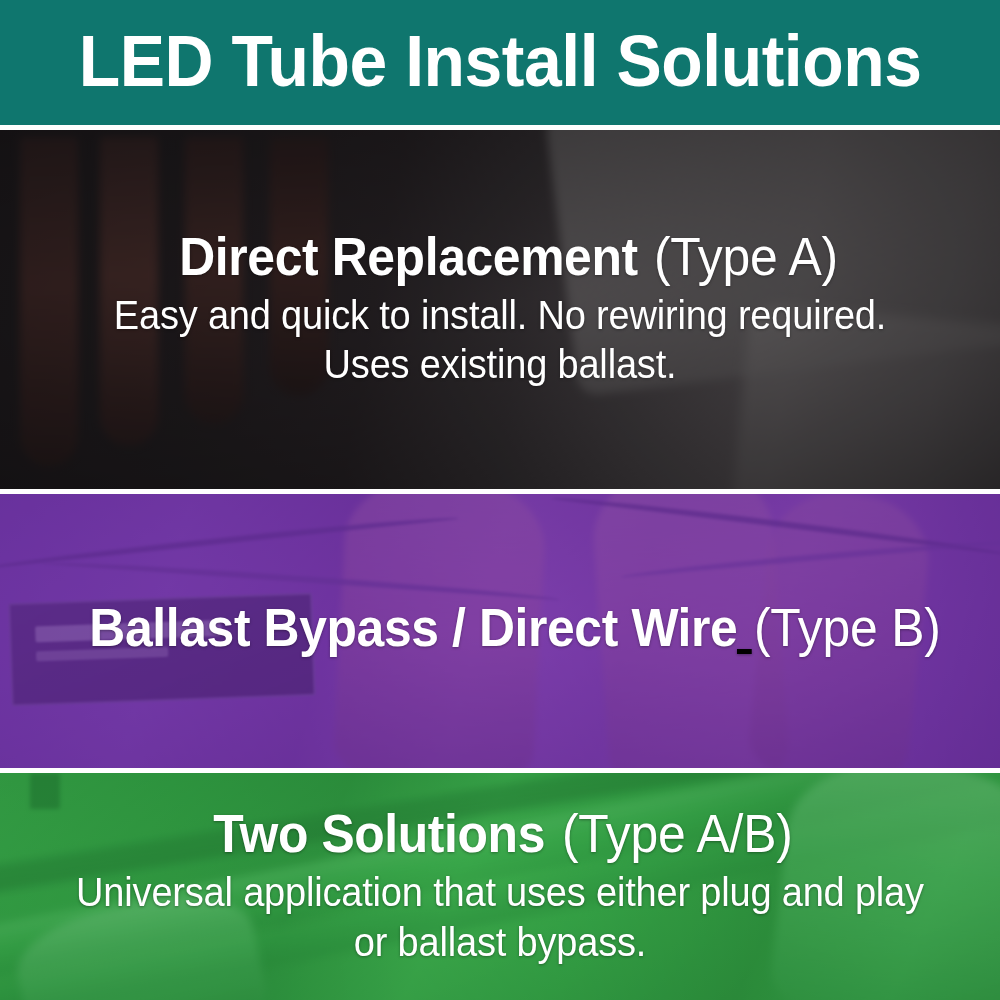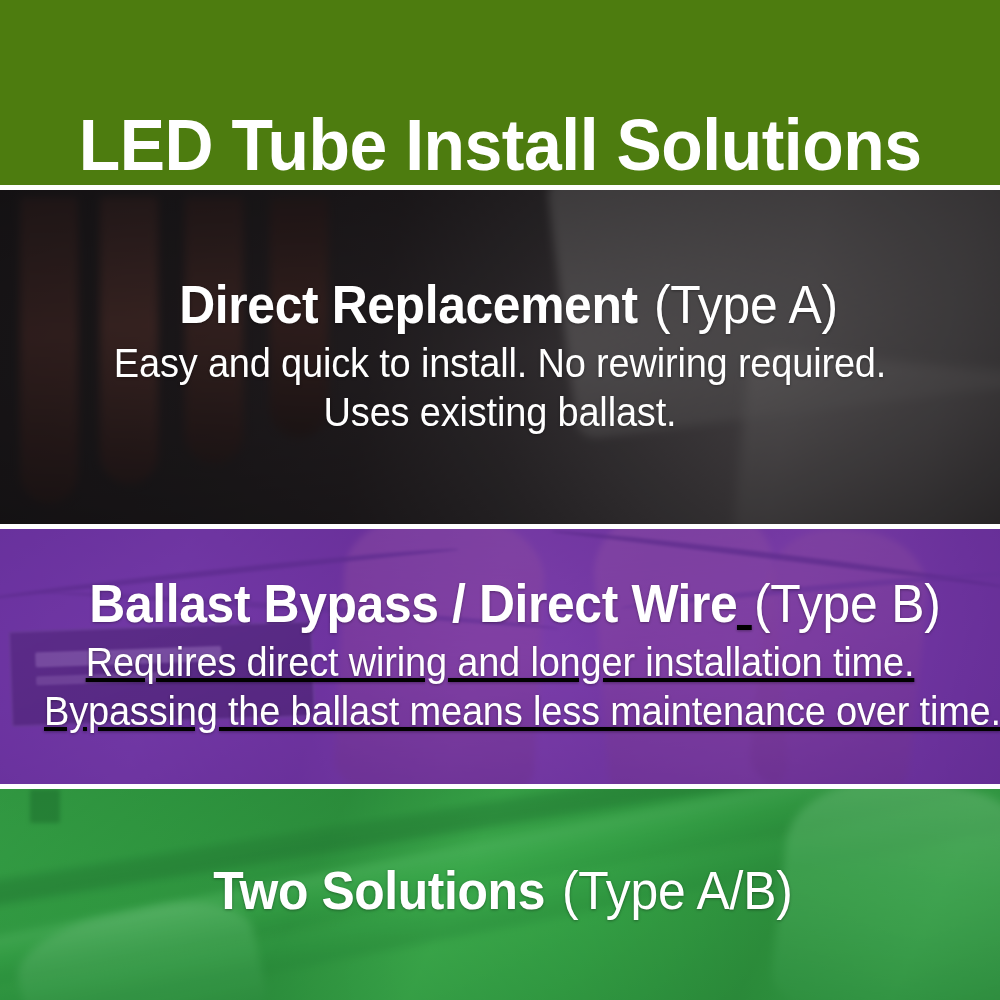--- a/index.html
+++ b/index.html
@@ -19,24 +19,24 @@
     height: 1000px;
     overflow: hidden;
     background: #ffffff;
     display: flex;
     flex-direction: column;
   }
 
   
   .header-bar {
     position: relative;
-    height: 185px;
-    background: #4d7c0f;
+    height: 125px;
+    background: #0f766e;
     display: flex;
-    align-items: flex-end;
+    align-items: center;
     justify-content: center;
     overflow: hidden;
     flex: 0 0 auto;
   }
   .header-title {
     color: #ffffff;
     font-family: "Liberation Sans", sans-serif;
     font-weight: bold;
     font-size: 73px;
     line-height: 1;
@@ -369,39 +369,39 @@
       </div>
       <div class="pb-wire pb-w1"></div>
       <div class="pb-wire pb-w2"></div>
       <div class="pb-wire pb-w3"></div>
       <div class="pb-wire pb-w4"></div>
       <div class="pb-vignette"></div>
     </div>
     <div class="panel-tint pb-tint"></div>
     <div class="panel-content">
       <h2 class="panel-heading"><span class="heading-main">Ballast Bypass / Direct Wire</span> <span class="heading-type">(Type B)</span></h2>
-      <p class="panel-body">
-        <span class="body-line">Requires direct wiring and longer installation time.</span>
-        <span class="body-line">Bypassing the ballast means less maintenance over time.</span>
-      </p>
     </div>
   </section>
 
   <div class="divider"></div>
 
   <section class="panel panel-c">
     <div class="panel-photo">
       <div class="pc-base"></div>
       <div class="pc-rail"></div>
       <div class="pc-tube"></div>
       <div class="pc-tube2"></div>
       <div class="pc-clip"></div>
       <div class="pc-hand pc-hand-r"></div>
       <div class="pc-hand pc-hand-l"></div>
       <div class="pc-vignette"></div>
     </div>
     <div class="panel-tint pc-tint"></div>
     <div class="panel-content">
       <h2 class="panel-heading"><span class="heading-main">Two Solutions</span> <span class="heading-type">(Type A/B)</span></h2>
+      <p class="panel-body">
+        <span class="body-line">Universal application that uses either plug and play</span>
+        <span class="body-line">or ballast bypass.</span>
+      </p>
     </div>
   </section>
 
 </div>
 
 </body></html>

